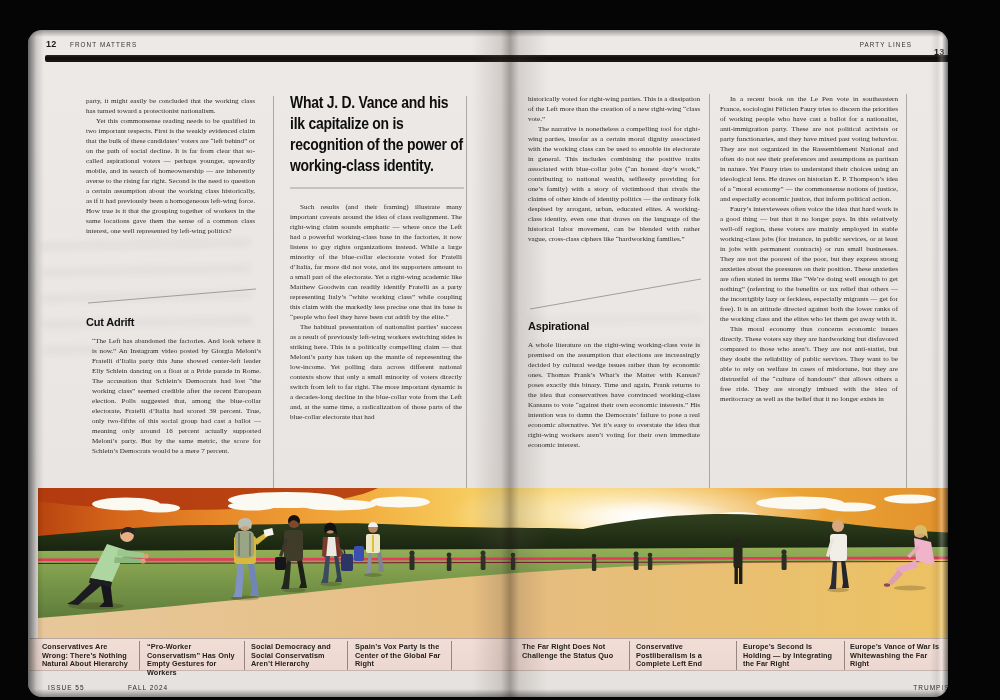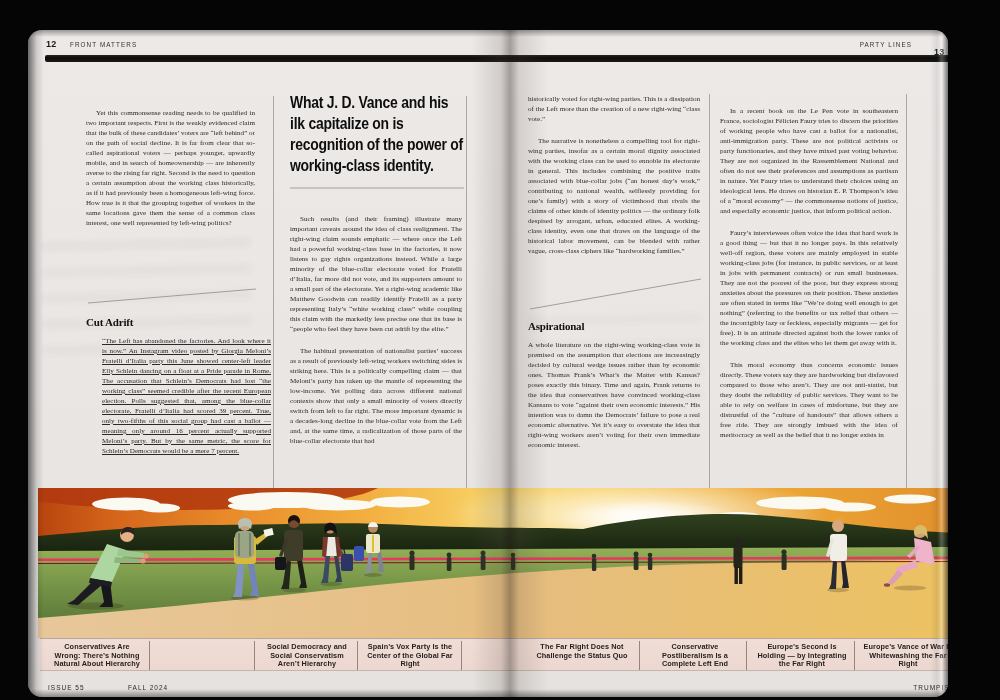--- a/index.html
+++ b/index.html
@@ -13,30 +13,30 @@
   .edge-bottom{position:absolute;left:0;bottom:0;width:100%;height:8px;background:linear-gradient(0deg,rgba(0,0,0,.4),transparent);z-index:40;pointer-events:none;}
   .spine{position:absolute;left:444px;top:0;width:76px;height:100%;z-index:35;pointer-events:none;
     background:linear-gradient(90deg,transparent,rgba(90,75,65,.18) 38%,rgba(40,32,28,.38) 50%,rgba(90,75,65,.16) 62%,transparent);}
   
   .pagenum{position:absolute;font-weight:bold;font-size:9px;color:#1a1a1a;letter-spacing:.3px;}
   .runhead{position:absolute;font-size:6.3px;color:#333;letter-spacing:1.1px;}
   .black-rule{position:absolute;left:17px;top:25px;width:911px;height:7px;background:linear-gradient(180deg,#2a2422,#0d0c0b 40%,#1c1714);border-radius:2px;}
   
   .col{position:absolute;font-family:"Liberation Serif",serif;font-size:7.1px;line-height:10px;color:#2b2a28;text-align:justify;overflow:hidden;}
   .col p{margin:0;}
-  .col p.indent{text-indent:10px;margin-top:12px;}
-  .sec-head{position:absolute;font-family:Liberation Serif, serif;font-weight:bold;font-size:11px;color:#111;letter-spacing:-.2px;}
+  .col p.indent{text-indent:10px;}
+  .sec-head{position:absolute;font-family:Liberation Sans, sans-serif;font-weight:bold;font-size:11px;color:#111;letter-spacing:-.2px;}
   .pullquote{position:absolute;font-weight:bold;font-size:17px;line-height:21px;color:#0e0e0e;letter-spacing:-.3px;transform:scaleX(.82);transform-origin:left top;width:215px;}
   .vrule{position:absolute;width:1px;background:rgba(120,115,110,.55);}
   .diag,.hline{position:absolute;overflow:visible;}
   .ghost{position:absolute;background:repeating-linear-gradient(180deg,rgba(40,40,45,.5) 0 9px,transparent 9px 26px);filter:blur(3px);opacity:.07;transform:rotate(-1.2deg);pointer-events:none;}
   
   .illo{position:absolute;left:10px;top:458px;width:922px;height:150px;}
   
-  .band{position:absolute;left:12px;top:608px;width:922px;height:33px;background:linear-gradient(180deg,#f0ddd5,#ecd8d0);border-top:1px solid rgba(0,0,0,.22);border-bottom:1px solid rgba(0,0,0,.18);text-align:center;}
+  .band{position:absolute;left:2px;top:608px;width:922px;height:33px;background:linear-gradient(180deg,#f0ddd5,#ecd8d0);border-top:1px solid rgba(0,0,0,.22);border-bottom:1px solid rgba(0,0,0,.18);}
   .band .sep{position:absolute;top:2px;width:1px;height:29px;background:rgba(40,30,30,.45);}
   .caption{position:absolute;top:4px;font-size:7.3px;line-height:8.6px;font-weight:bold;color:#242220;letter-spacing:.1px;}
   
   .foot{position:absolute;font-size:6.5px;letter-spacing:1px;color:#2a2a2a;}
 </style>
 </head>
 <body>
 
 <div class="stage">
   <div class="spread">
@@ -44,27 +44,28 @@
     <div class="ghost" style="left:14px;top:210px;width:210px;height:115px;"></div>
     <div class="ghost" style="left:500px;top:285px;width:175px;height:85px;opacity:.055;"></div>
 
     <div class="pagenum" style="left:18px;top:9px;">12</div>
     <div class="runhead" style="left:42px;top:10.5px;">FRONT MATTERS</div>
     <div class="runhead" style="left:790px;top:10.5px;width:94px;text-align:right;">PARTY LINES</div>
     <div class="pagenum" style="left:906px;top:17px;">13</div>
     <div class="black-rule"></div>
 
     <div class="col" style="left:58px;top:66px;width:169px;height:196px;">
+      <p>party, it might easily be concluded that the working class has turned toward a protectionist nationalism.</p>
       <p class="indent">Yet this commonsense reading needs to be qualified in two important respects. First is the weakly evidenced claim that the bulk of these candidates’ voters are “left behind” or on the path of social decline. It is far from clear that so-called aspirational voters — perhaps younger, upwardly mobile, and in search of homeownership — are inherently averse to the rising far right. Second is the need to question a certain assumption about the working class historically, as if it had previously been a homogeneous left-wing force. How true is it that the grouping together of workers in the same locations gave them the sense of a common class interest, one well represented by left-wing politics?</p>
     </div>
     <svg class="diag" style="left:58px;top:256px;" width="172" height="20">
         <line x1="2" y1="17" x2="170" y2="3" stroke="#8f8b86" stroke-width="0.8"></line>
       </svg>
     <div class="sec-head" style="left:58px;top:286px;">Cut Adrift</div>
-    <div class="col" style="left:74px;top:306px;width:169px;height:152px;text-decoration:underline;">
+    <div class="col" style="left:64px;top:306px;width:169px;height:152px;">
       <p>“The Left has abandoned the factories. And look where it is now.” An Instagram video posted by Giorgia Meloni’s Fratelli d’Italia party this June showed center-left leader Elly Schlein dancing on a float at a Pride parade in Rome. The accusation that Schlein’s Democrats had lost “the working class” seemed credible after the recent European election. Polls suggested that, among the blue-collar electorate, Fratelli d’Italia had scored 39 percent. True, only two-fifths of this social group had cast a ballot — meaning only around 16 percent actually supported Meloni’s party. But by the same metric, the score for Schlein’s Democrats would be a mere 7 percent.</p>
     </div>
 
     <div class="pullquote" style="left:262px;top:62px;">What J. D. Vance and his ilk capitalize on is recognition of the power of working-class identity.</div>
     <svg class="hline" style="left:262px;top:156px;" width="174" height="4">
         <line x1="0" y1="2" x2="174" y2="2" stroke="#8f8b86" stroke-width="0.8"></line>
       </svg>
     <div class="col" style="left:262px;top:172px;width:172px;height:286px;">
       <p class="indent">Such results (and their framing) illustrate many important caveats around the idea of class realignment. The right-wing claim sounds emphatic — where once the Left had a powerful working-class base in the factories, it now listens to gay rights organizations instead. While a large minority of the blue-collar electorate voted for Fratelli d’Italia, far more did not vote, and its supporters amount to a small part of the electorate. Yet a right-wing academic like Matthew Goodwin can readily identify Fratelli as a party representing Italy’s “white working class” while coupling this claim with the markedly less precise one that its base is “people who feel they have been cut adrift by the elite.”</p>
       <p class="indent">The habitual presentation of nationalist parties’ success as a result of previously left-wing workers switching sides is striking here. This is a politically compelling claim — that Meloni’s party has taken up the mantle of representing the low-income. Yet polling data across different national contexts show that only a small minority of voters directly switch from left to far right. The more important dynamic is a decades-long decline in the blue-collar vote from the Left and, at the same time, a radicalization of those parts of the blue-collar electorate that had</p>
@@ -284,20 +285,21 @@
 
     <div class="band">
       <div class="sep" style="left:109px;"></div>
       <div class="sep" style="left:214px;"></div>
       <div class="sep" style="left:317px;"></div>
       <div class="sep" style="left:421px;"></div>
       <div class="sep" style="left:599px;"></div>
       <div class="sep" style="left:706px;"></div>
       <div class="sep" style="left:814px;"></div>
       <div class="caption" style="left:12px;width:90px;">Conservatives Are Wrong: There’s Nothing Natural About Hierarchy</div>
+      <div class="caption" style="left:117px;width:92px;">“Pro-Worker Conservatism” Has Only Empty Gestures for Workers</div>
       <div class="caption" style="left:221px;width:92px;">Social Democracy and Social Conservatism Aren’t Hierarchy</div>
       <div class="caption" style="left:325px;width:90px;">Spain’s Vox Party Is the Center of the Global Far Right</div>
       <div class="caption" style="left:492px;width:100px;">The Far Right Does Not Challenge the Status Quo</div>
       <div class="caption" style="left:606px;width:98px;">Conservative Postliberalism Is a Complete Left End</div>
       <div class="caption" style="left:713px;width:98px;">Europe’s Second Is Holding — by Integrating the Far Right</div>
       <div class="caption" style="left:820px;width:96px;">Europe’s Vance of War Is Whitewashing the Far Right</div>
     </div>
 
     <div class="foot" style="left:20px;top:654px;">ISSUE 55</div>
     <div class="foot" style="left:100px;top:654px;">FALL 2024</div>

